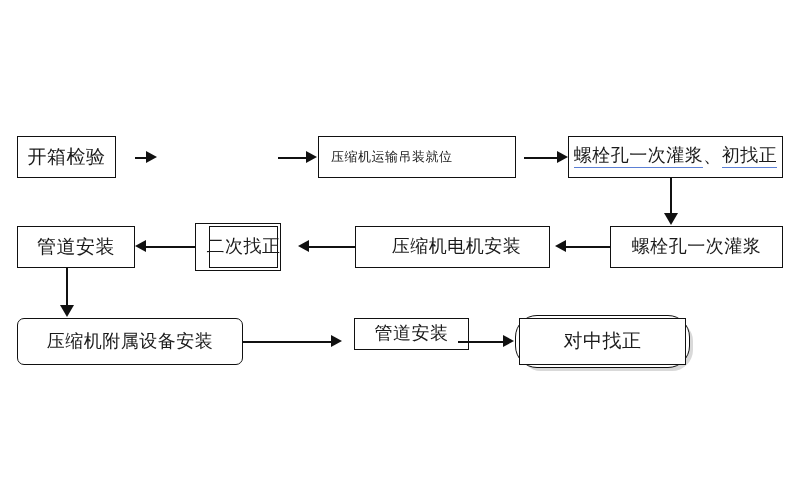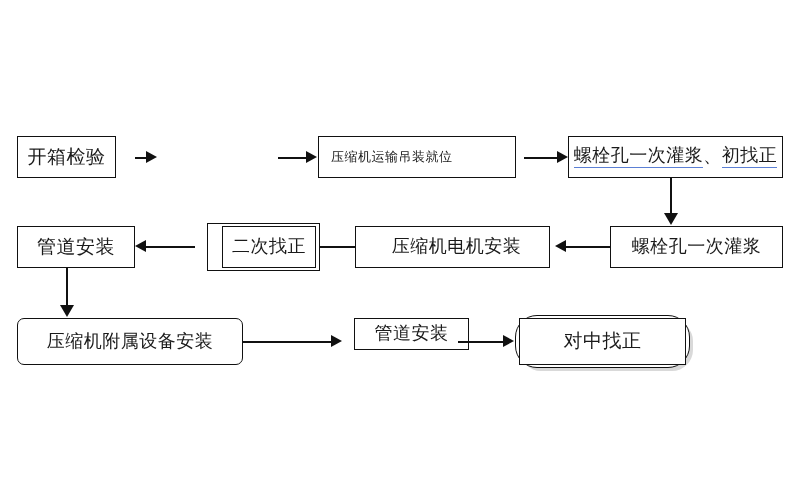--- a/index.html
+++ b/index.html
@@ -137,21 +137,21 @@
   <div class="hline" style="left:566px; top:246px; width:44px;"></div>
   <div class="arrow left" style="left:555px; top:240px;"></div>
 
   <div class="node fs-md" style="left:355px; top:226px; width:195px; height:42px;padding-left:8px;">
     <span class="lbl">压缩机电机安装</span>
   </div>
 
   <div class="hline" style="left:309px; top:246px; width:46px;"></div>
   <div class="arrow left" style="left:298px; top:240px;"></div>
 
-  <div class="node dbl fs-md" style="left:207px; top:223px; width:113px; height:48px;padding-left:14px;">
+  <div class="node dbl fs-md" style="left:195px; top:223px; width:86px; height:48px;padding-left:14px;">
     <span class="inner">
       <span class="lbl">二次找正</span>
     </span>
   </div>
 
   <div class="hline" style="left:146px; top:246px; width:49px;"></div>
   <div class="arrow left" style="left:135px; top:240px;"></div>
 
   <div class="node fs-lg" style="left:17px; top:226px; width:118px; height:42px;">
     <span class="lbl">管道安装</span>

